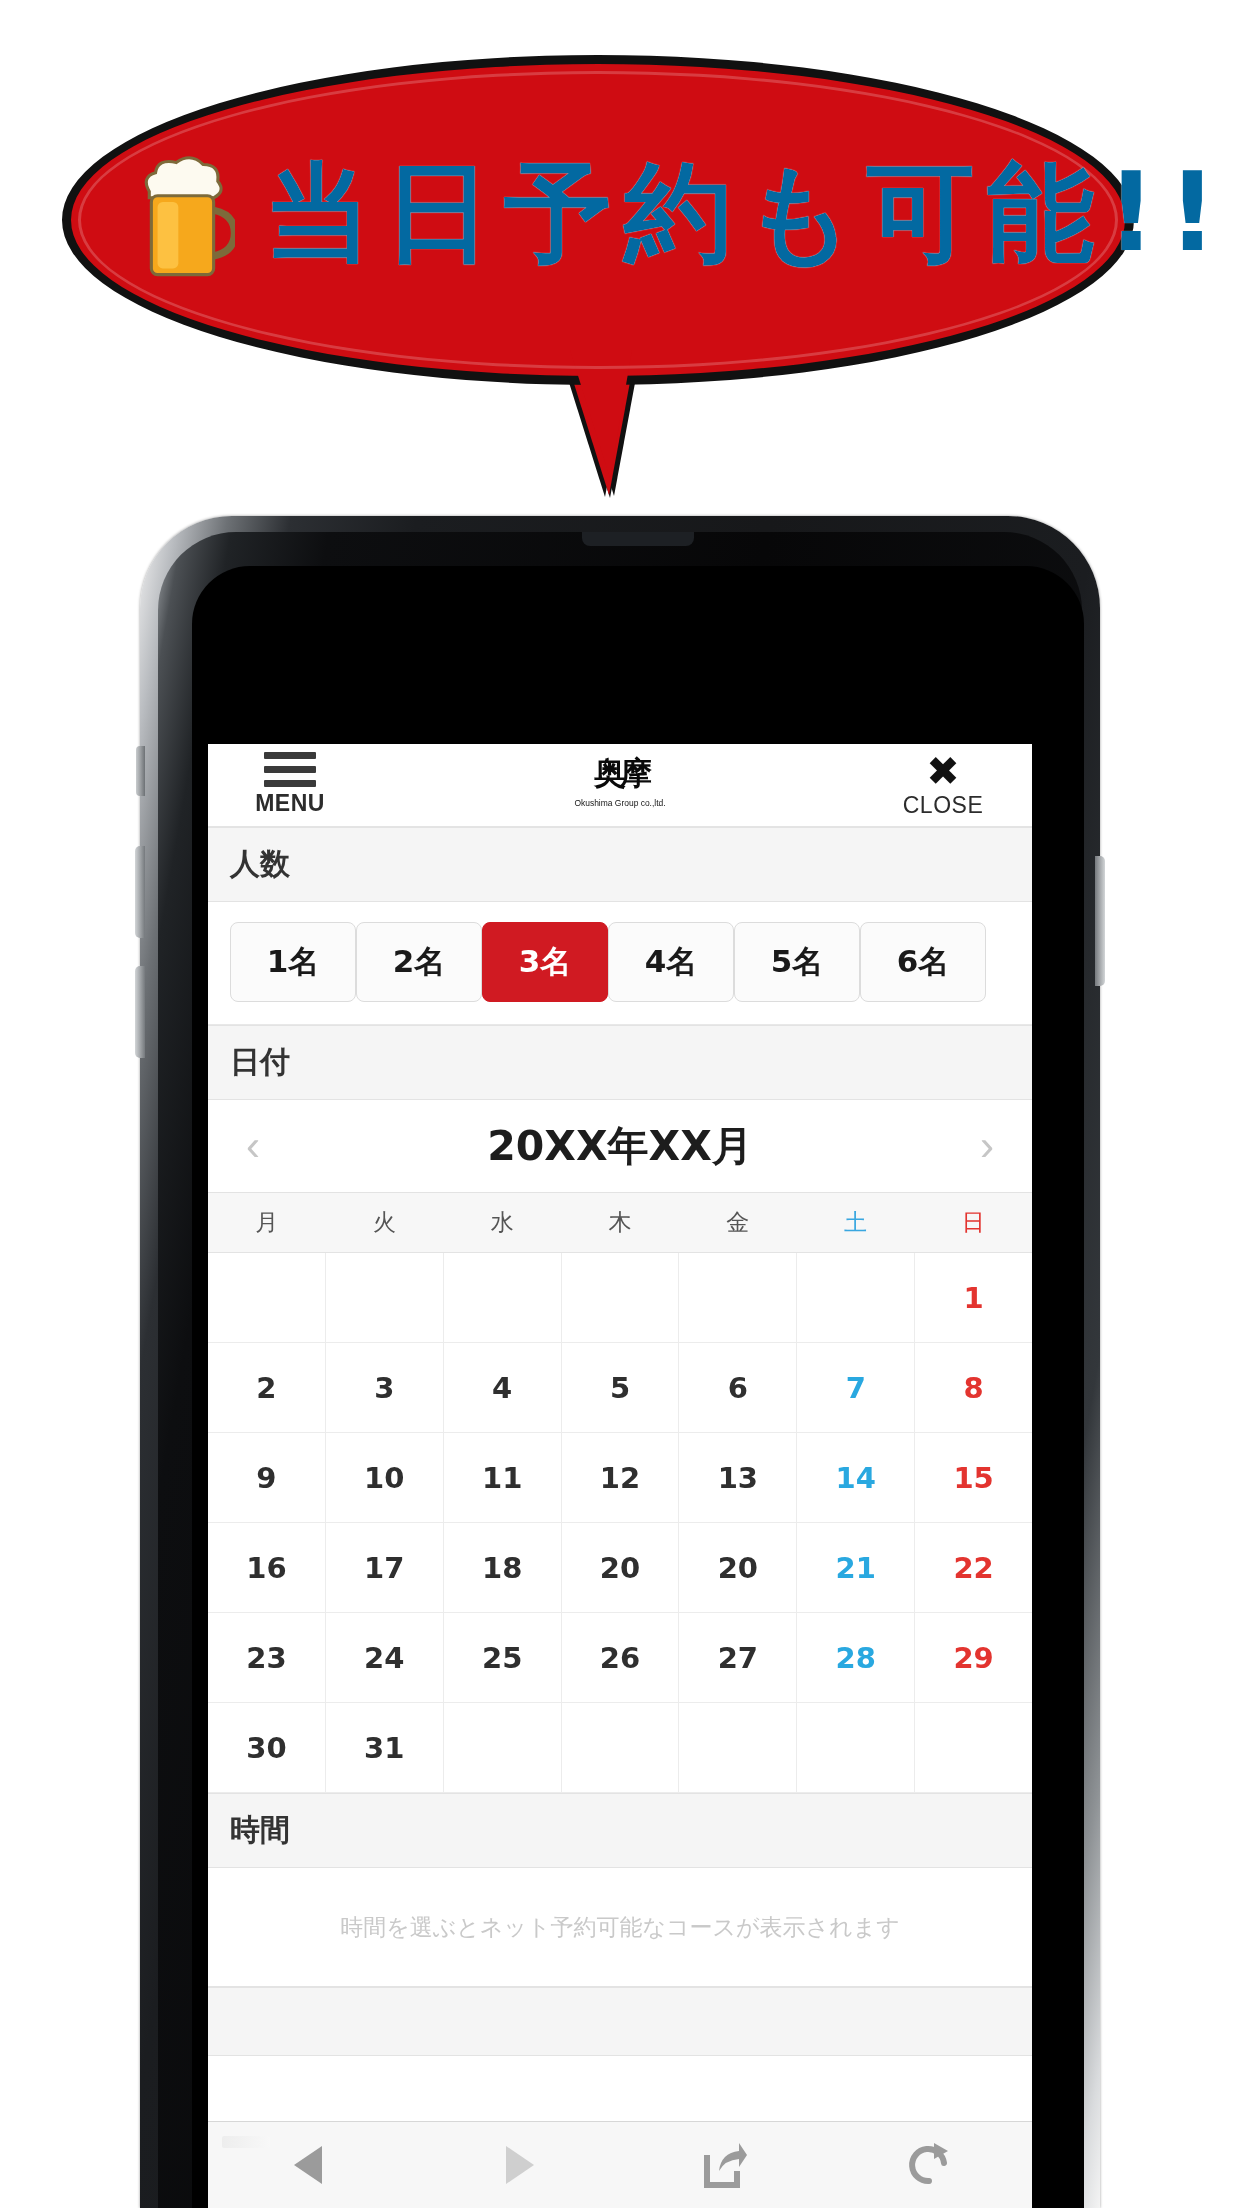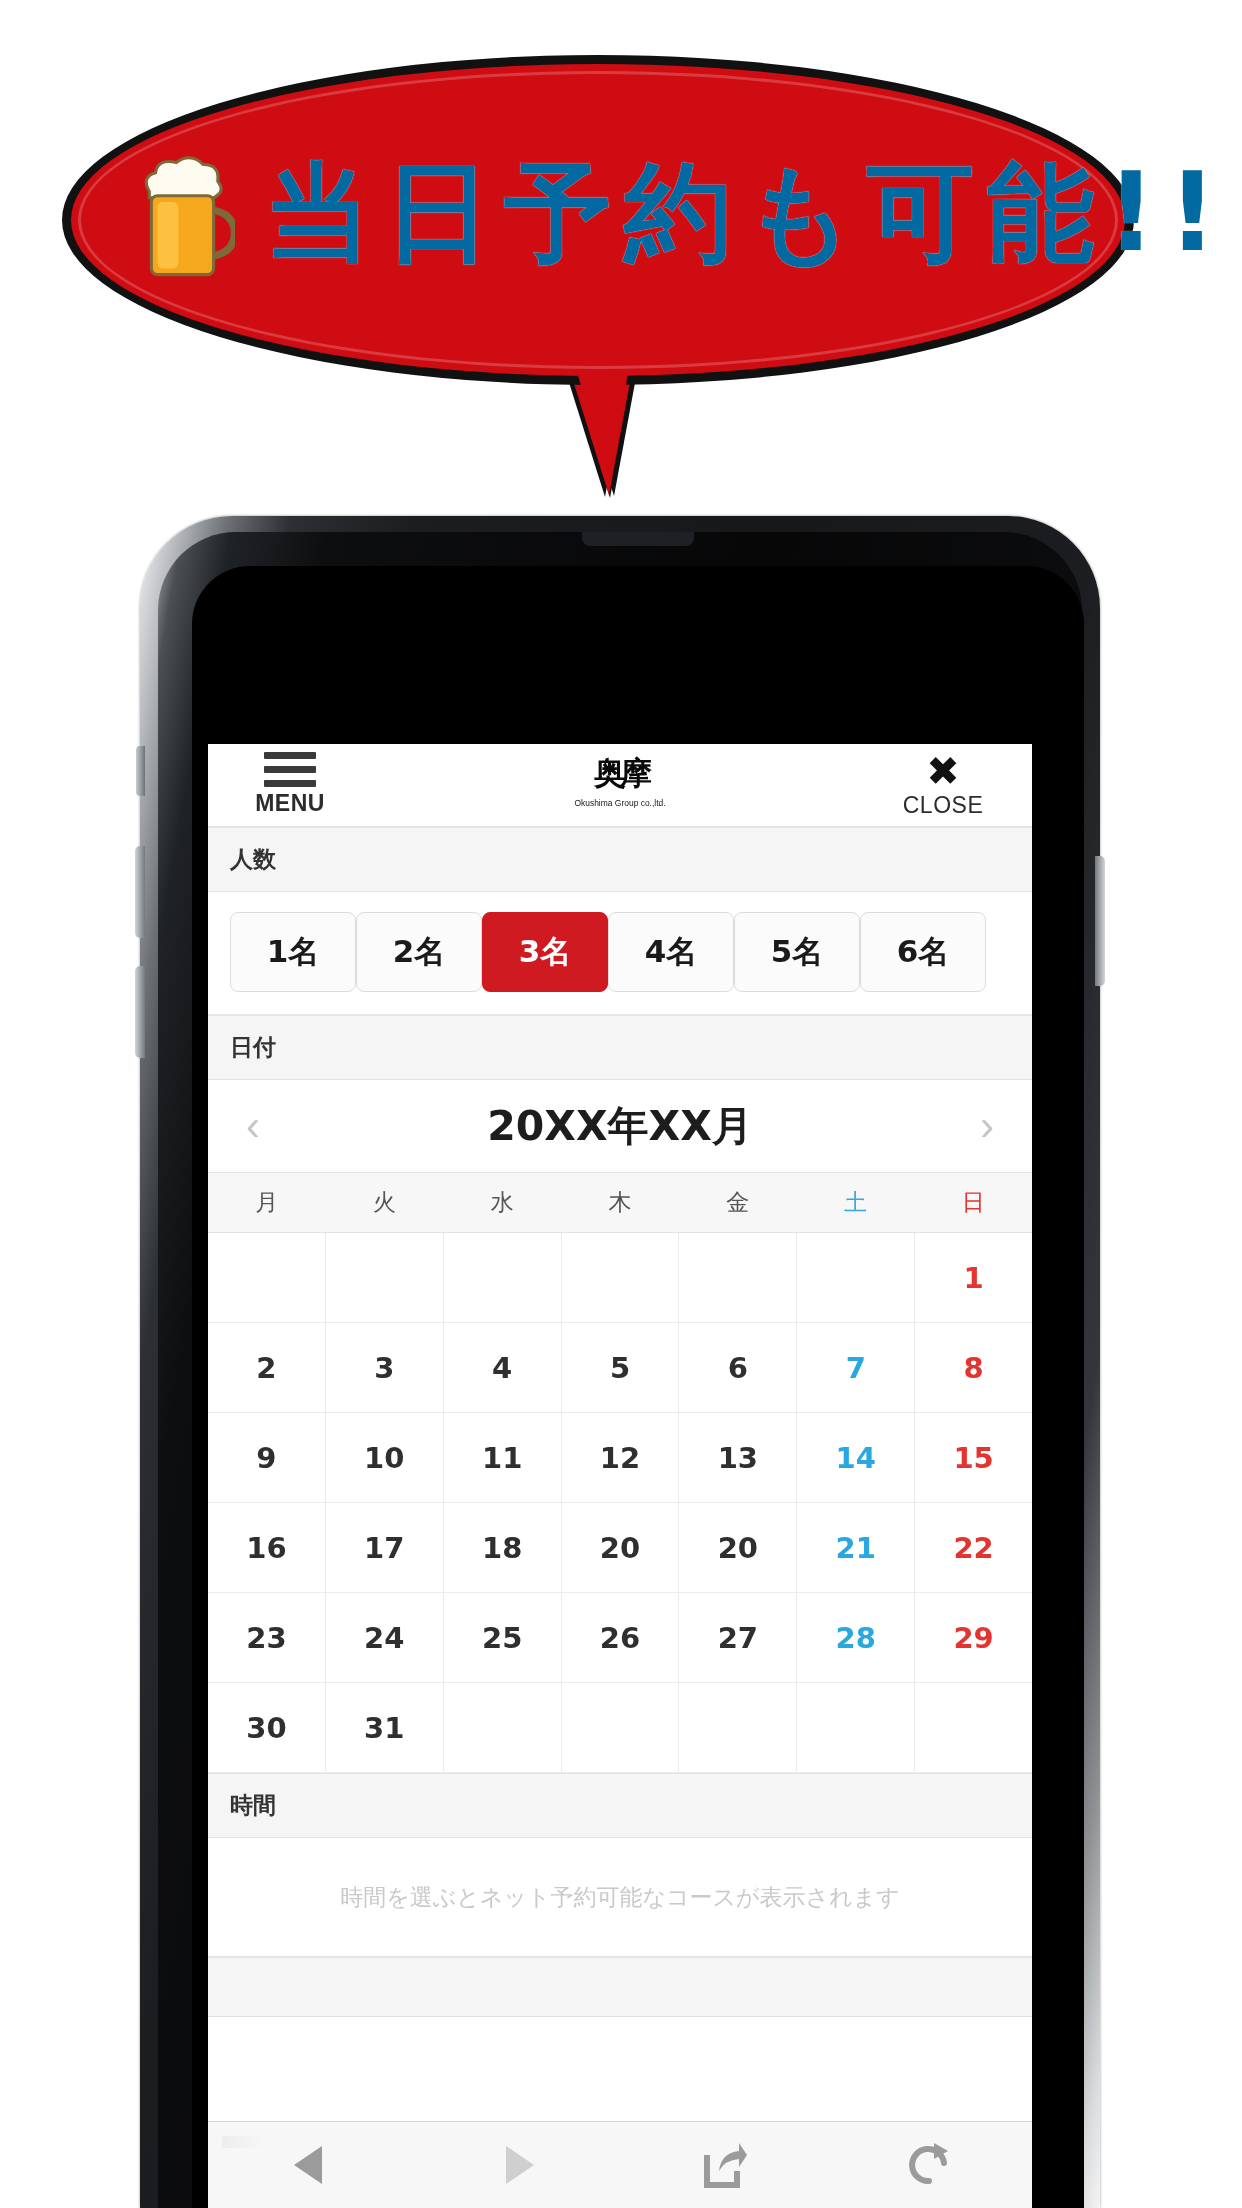--- a/index.html
+++ b/index.html
@@ -90,21 +90,21 @@
              letter-spacing:-6px;font-family:"DejaVu Sans","Liberation Sans",sans-serif;}
   .logo-sub{font-size:9px;color:#151515;letter-spacing:0px;margin-top:1px;
             transform:scaleX(.94);}
 
   .close-btn{position:absolute;right:34px;top:8px;width:110px;text-align:center;}
   .close-x{font-size:40px;line-height:38px;color:#111;font-weight:700;}
   .close-label{font-size:23px;color:#2c2c2c;letter-spacing:.5px;margin-top:2px;}
 
   .sec-head{
     background:#f5f5f5;border-top:1px solid #e3e3e3;border-bottom:1px solid #e3e3e3;
-    padding:16px 22px;font-size:23px;font-weight:700;color:#333;
+    padding:16px 22px;font-size:30px;font-weight:700;color:#333;
     font-family:"DejaVu Sans","Liberation Sans",sans-serif;
   }
 
   .people-row{
     display:flex;padding:20px 22px 22px;background:#fff;
     border-bottom:1px solid #e8e8e8;overflow:hidden;
   }
   .people-btn{
     min-width:124px;height:78px;border:1px solid #dcdcdc;border-radius:8px;
     background:#fbfbfb;color:#1a1a1a;font-size:31px;font-weight:700;

